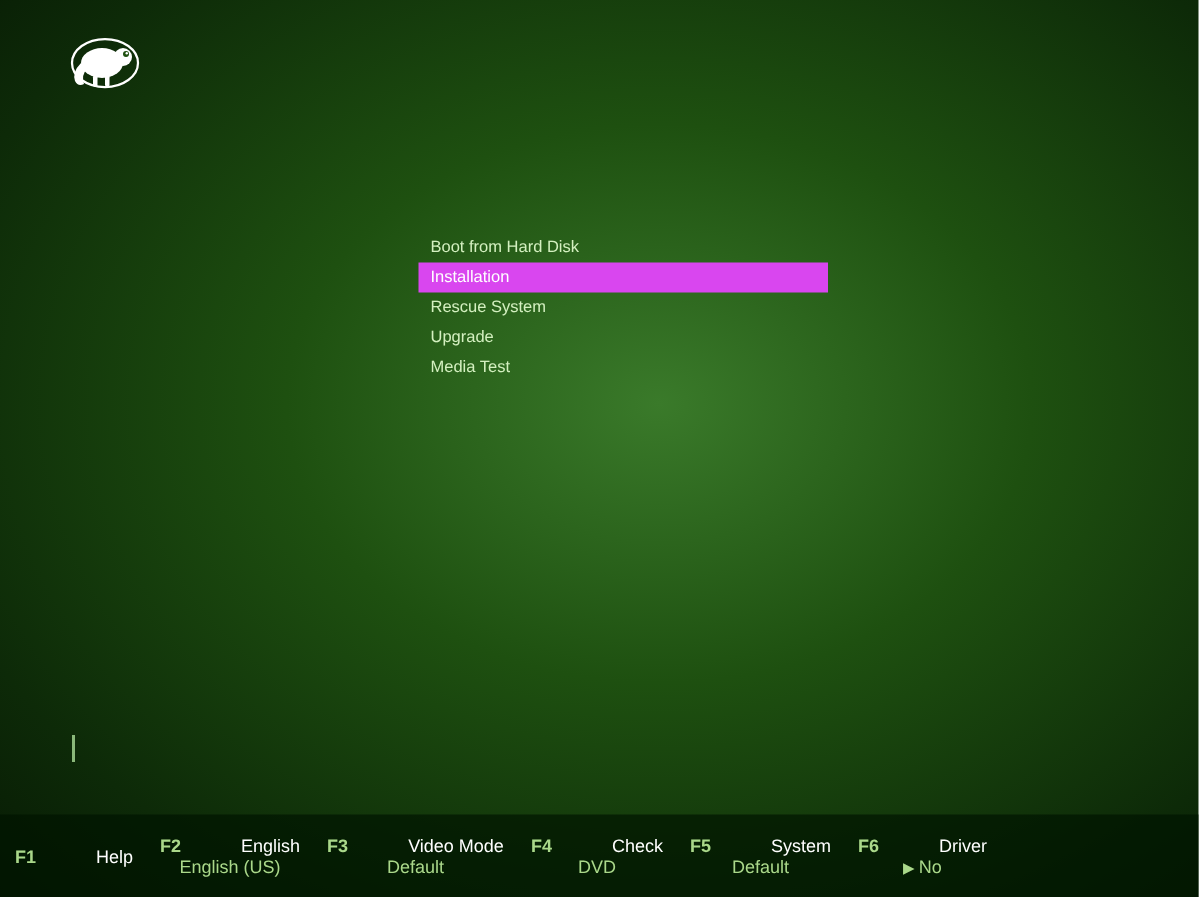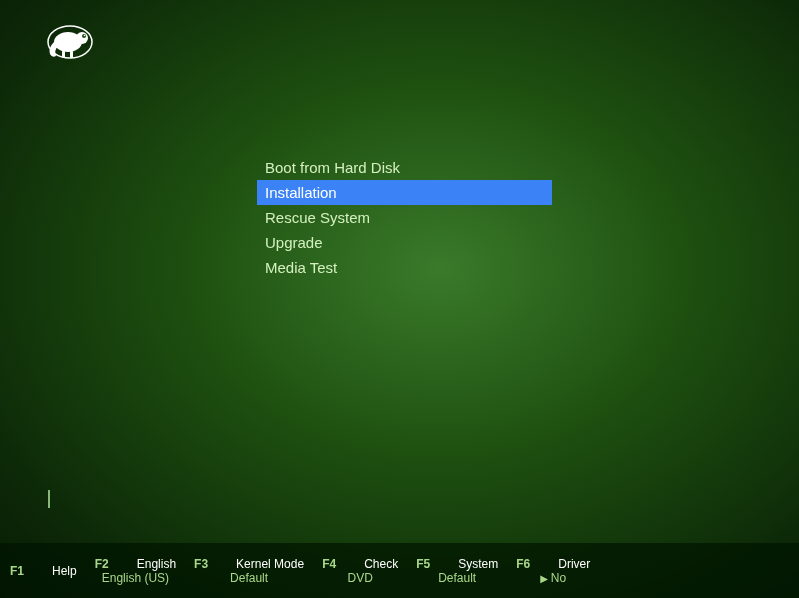--- a/index.html
+++ b/index.html
@@ -40,28 +40,29 @@
     #menu-container {
       position: absolute;
       top: 155px;
       left: 257px;
       width: 295px;
     }
 
     .menu-item {
       padding: 4px 8px;
       color: #d4f0c0;
-      font-size: 15px;
+      font-size: 11px;
       font-family: Arial, sans-serif;
       cursor: pointer;
       white-space: nowrap;
+      margin-left: 22px;
     }
 
     .menu-item.selected {
-      background-color: #3b82f6;
+      background-color: #d946ef;
       color: #ffffff;
     }
 
     
     #boot-options-area {
       position: absolute;
       bottom: 90px;
       left: 40px;
       right: 40px;
       display: flex;
@@ -109,21 +110,21 @@
     .fkey-group {
       display: flex;
       flex-direction: column;
       align-items: center;
       margin-right: 18px;
     }
 
     .fkey-top {
       display: flex;
       align-items: center;
-      gap: 4px;
+      gap: 16px;
     }
 
     .fkey-key {
       color: #aad88a;
       font-size: 12px;
       font-family: Arial, sans-serif;
       font-weight: bold;
     }
 
     .fkey-name {
@@ -192,21 +193,21 @@
     <div class="fkey-group">
       <div class="fkey-top">
         <span class="fkey-key">F2</span>
         <span class="fkey-name">English</span>
       </div>
       <div class="fkey-value">English (US)</div>
     </div>
     <div class="fkey-group">
       <div class="fkey-top">
         <span class="fkey-key">F3</span>
-        <span class="fkey-name">Kernel Mode</span>
+        <span class="fkey-name">Video Mode</span>
       </div>
       <div class="fkey-value">Default</div>
     </div>
     <div class="fkey-group">
       <div class="fkey-top">
         <span class="fkey-key">F4</span>
         <span class="fkey-name">Check</span>
       </div>
       <div class="fkey-value">DVD</div>
     </div>

